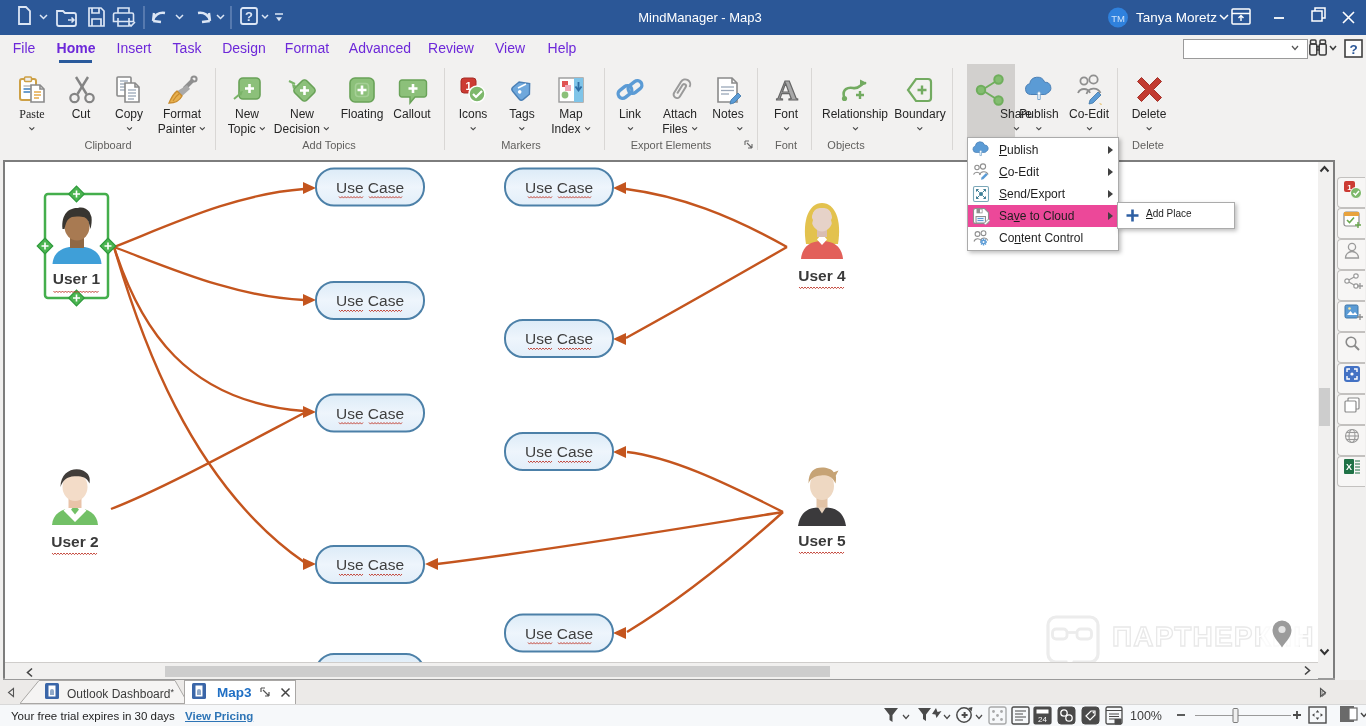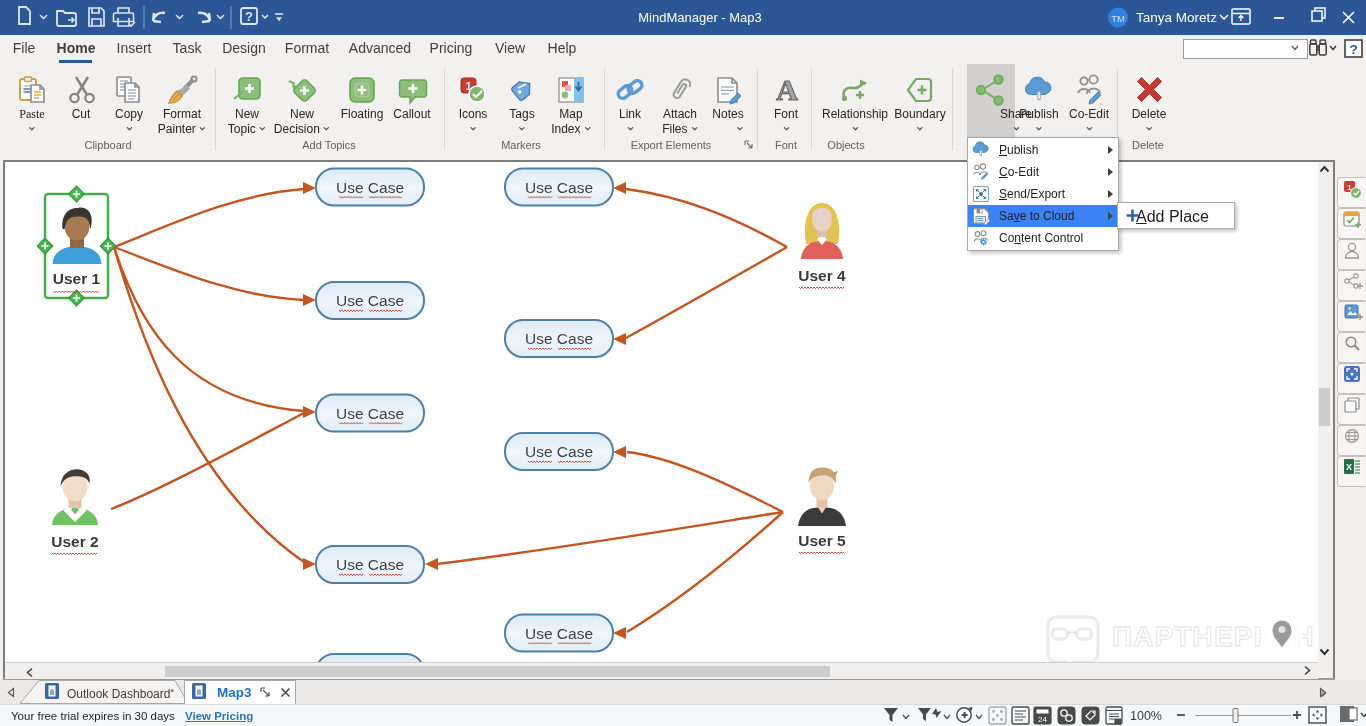--- a/index.html
+++ b/index.html
@@ -5,21 +5,21 @@
   html,body{margin:0;padding:0;}
   body{width:1366px;height:726px;position:relative;overflow:hidden;
        font-family:"Liberation Sans",sans-serif;background:#fff;}
   .abs{position:absolute;}
   
   #titlebar{left:0;top:0;width:1366px;height:35px;background:#2b5797;}
   #titletext{left:540px;top:0;width:320px;height:35px;line-height:35px;text-align:center;
     color:#fff;font-size:13px;}
   
   #menubar{left:0;top:35px;width:1366px;height:28px;background:#f2f1f0;}
-  .mtab{position:absolute;top:0;height:28px;line-height:27px;font-size:14px;color:#404040;
+  .mtab{position:absolute;top:0;height:28px;line-height:27px;font-size:14px;color:#6d28d9;
     transform:translateX(-50%);white-space:nowrap;}
   #homeline{left:59px;top:60px;width:33px;height:3px;background:#2a5a9c;}
   
   #ribbon{left:0;top:63px;width:1366px;height:97px;background:#f2f1f0;}
   .rsep{position:absolute;top:5px;height:82px;width:1px;background:#d9d7d5;}
   .rlab{position:absolute;top:107px;transform:translateX(-50%);font-size:12px;color:#262626;
      text-align:center;line-height:14.5px;white-space:nowrap;}
   .glab{position:absolute;top:139px;transform:translateX(-50%);font-size:11px;color:#605f5d;white-space:nowrap;}
   .chev{display:inline-block;width:7px;height:7px;vertical-align:1px;}
   #leftstrip{left:0;top:160px;width:3px;height:520px;background:#f0efee;}
@@ -108,21 +108,21 @@
   <rect x="1" y="1" width="17" height="17" fill="#fdfdfd" stroke="#3f3f3f" stroke-width="1.6"></rect>
   <text x="9.5" y="14.5" font-size="13.5" font-weight="bold" fill="#2b5797" text-anchor="middle" font-family="Liberation Sans">?</text>
 </svg>
 <span class="mtab" style="left:24px;top:35px;">File</span>
 <span class="mtab" style="left:76px;top:35px;font-weight:bold;">Home</span>
 <span class="mtab" style="left:134px;top:35px;">Insert</span>
 <span class="mtab" style="left:187px;top:35px;">Task</span>
 <span class="mtab" style="left:244px;top:35px;">Design</span>
 <span class="mtab" style="left:307px;top:35px;">Format</span>
 <span class="mtab" style="left:380px;top:35px;">Advanced</span>
-<span class="mtab" style="left:451px;top:35px;">Pricing</span>
+<span class="mtab" style="left:451px;top:35px;">Review</span>
 <span class="mtab" style="left:510px;top:35px;">View</span>
 <span class="mtab" style="left:562px;top:35px;">Help</span>
 <div class="abs" id="homeline"></div>
 <div class="abs" id="ribbon"></div>
 <div class="abs" style="left:3px;top:159.5px;width:1331px;height:2px;background:#7d7d7d;"></div>
 <div class="abs" style="left:3px;top:159.5px;width:1.5px;height:520px;background:#7d7d7d;"></div>
 <div class="abs" style="left:1333px;top:159.5px;width:1.5px;height:520px;background:#7d7d7d;"></div>
 <div class="abs" style="left:3px;top:678px;width:1331.5px;height:1.5px;background:#9a9a9a;"></div>
 <div class="abs" style="left:967px;top:64px;width:48px;height:75px;background:#d2d0ce;"></div>
 
@@ -617,21 +617,21 @@
       <span class="marrow"></span>
     </div>
   <div class="mitem" style="top:23px;">
       <span class="txt"><u>C</u>o-Edit</span>
       <span class="marrow"></span>
     </div>
   <div class="mitem" style="top:45px;">
       <span class="txt"><u>S</u>end/Export</span>
       <span class="marrow"></span>
     </div>
-  <div class="mitem" style="top:67px;background:#3b82f6;">
+  <div class="mitem" style="top:67px;background:#ec4899;">
       <span class="txt">Sa<u>v</u>e to Cloud</span>
       <span class="marrow"></span>
     </div>
   <div class="mitem" style="top:89px;">
       <span class="txt">Co<u>n</u>tent Control</span>
     </div>
 </div>
 <svg class="abs" style="left:972px;top:140px;" width="18" height="110" viewBox="0 0 18 110">
 
   <g transform="translate(0,1)">
@@ -678,21 +678,21 @@
      <path d="M0 -3.5 V3.5 M-3.5 0 H3.5 M-2.5 -2.5 L2.5 2.5 M-2.5 2.5 L2.5 -2.5"></path>
         </g>
      <circle r="1" fill="#fff"></circle>
    </g>
   </g>
 </svg>
 <div class="abs" id="submenu">
   <svg class="abs" style="left:7px;top:5px;" width="15" height="15" viewBox="0 0 15 15">
     <path d="M7.5 1.5 v12 M1.5 7.5 h12" stroke="#2e5fa3" stroke-width="2.6"></path>
   </svg>
-  <span class="abs" style="left:18px;top:5px;font-size:16px;color:#1e1e1e;"><u>A</u>dd Place</span>
+  <span class="abs" style="left:28px;top:5px;font-size:10px;color:#1e1e1e;"><u>A</u>dd Place</span>
 </div>
 
 <svg class="abs" style="left:20px;top:680px;" width="170" height="24" viewBox="0 0 170 24">
   <path d="M0 23.5 L19 .5 H155 L168 23.5 Z" fill="#f5f4f3" stroke="#a9a7a5" stroke-width="1"></path>
 </svg>
 <svg class="abs" style="left:45px;top:683px;" width="14" height="17" viewBox="0 0 14 17">
   <rect x="0" y="0" width="14" height="16" rx="1.5" fill="#3a66a8"></rect>
   <rect x="3.5" y="2.5" width="7" height="11" fill="#fff"></rect>
   <path d="M5 8 a2 2 0 0 1 4 0 v4 h-4 z" fill="#8fa8c8"></path>
 </svg>

